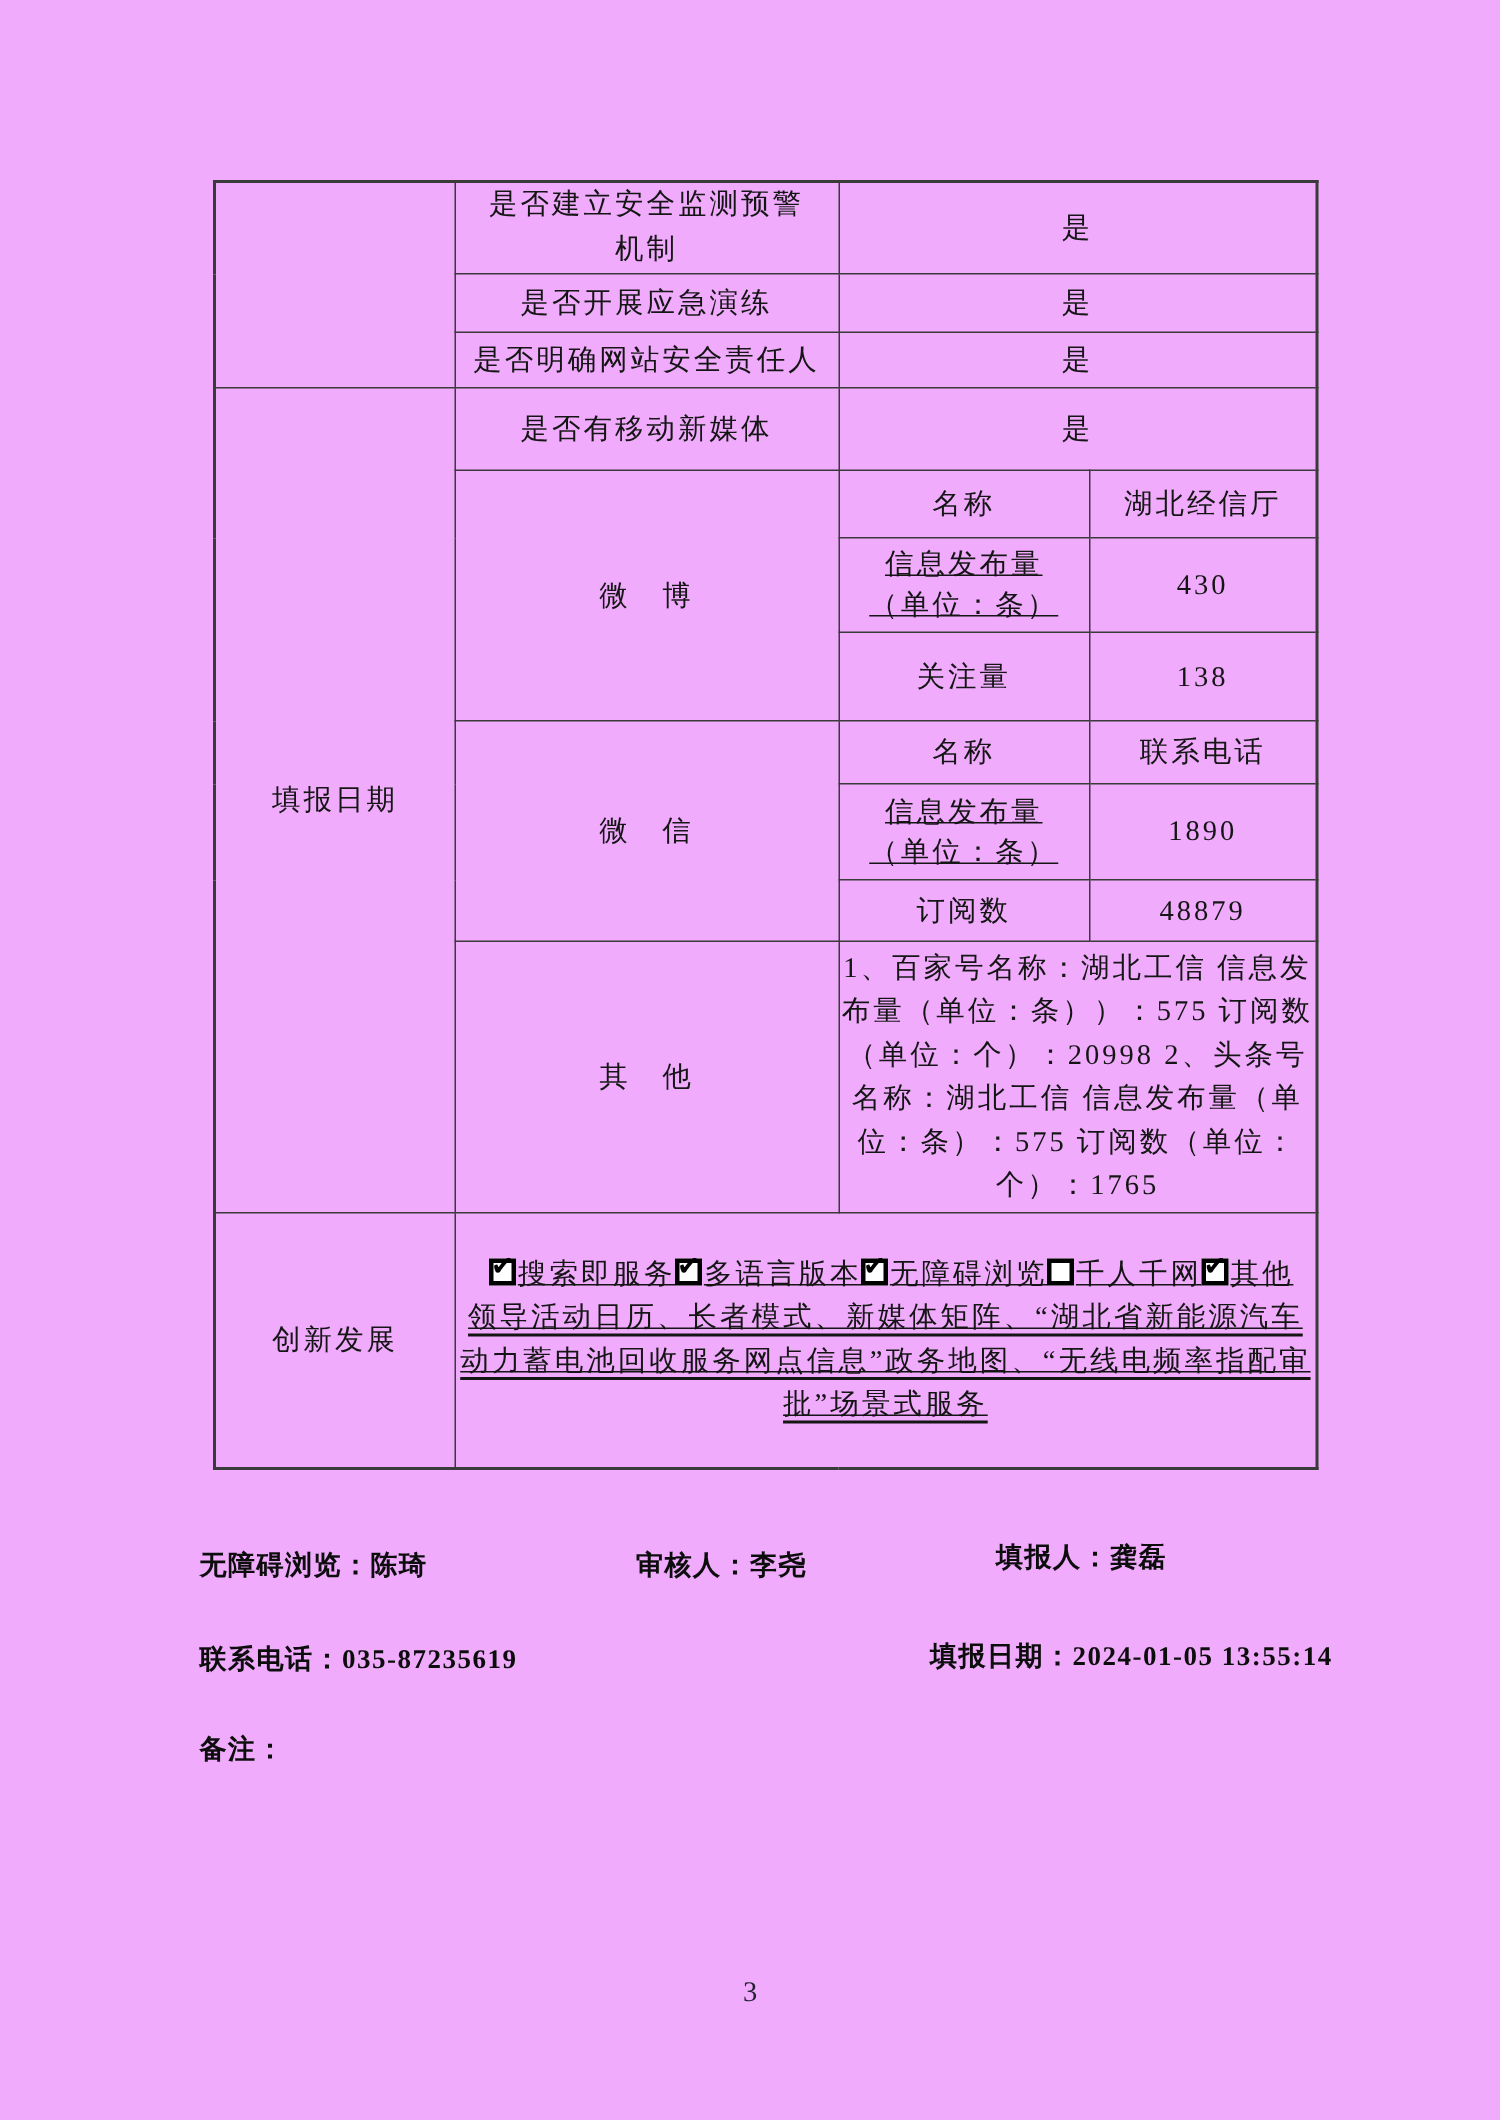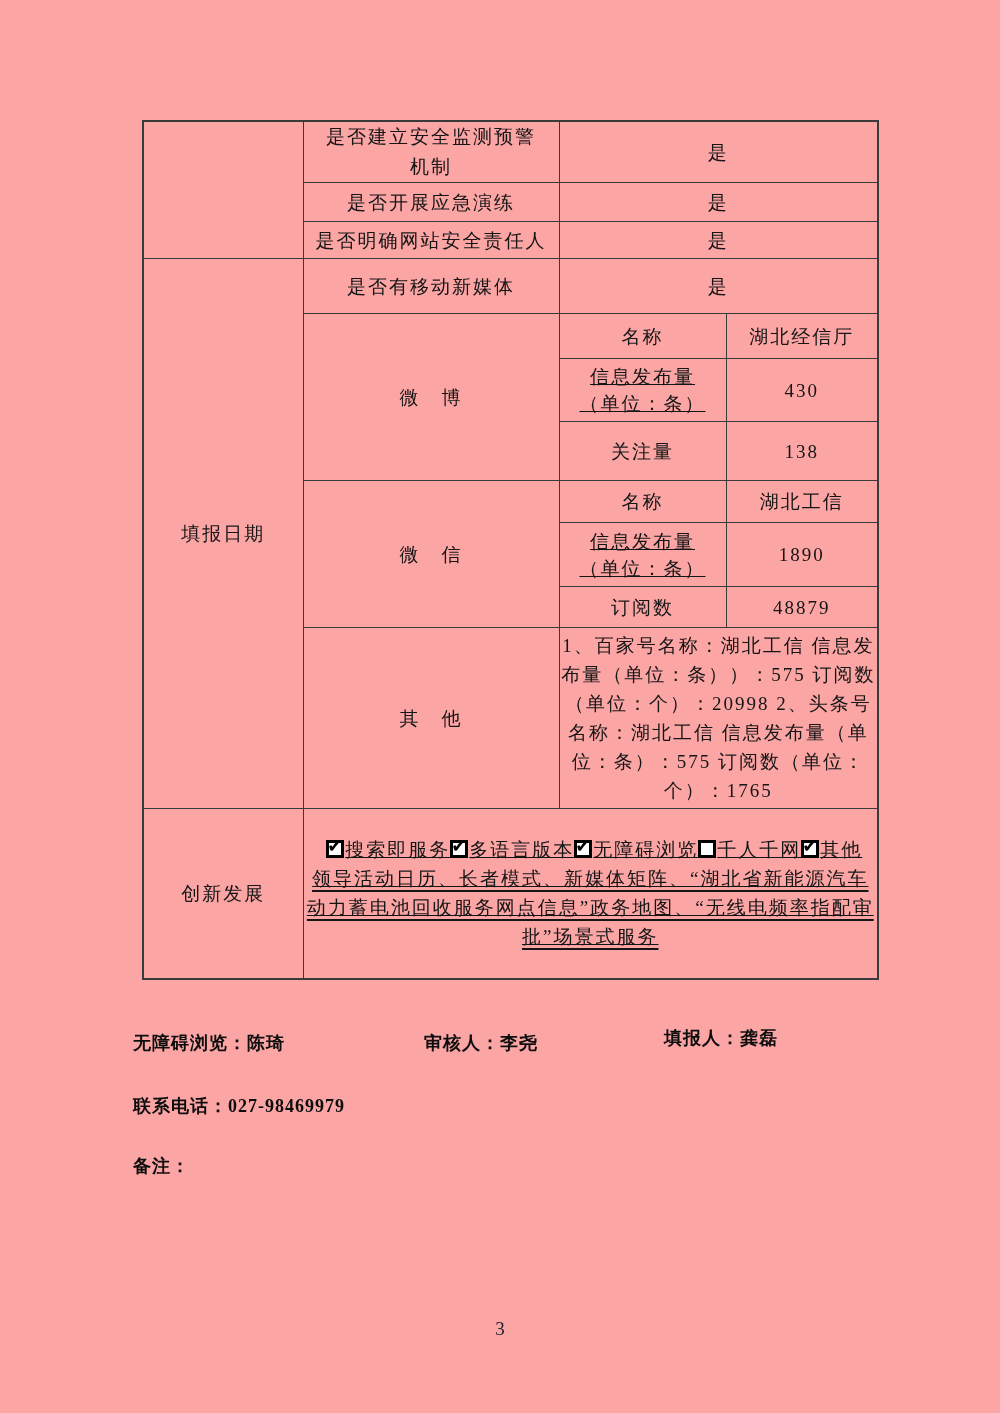--- a/index.html
+++ b/index.html
@@ -1,17 +1,17 @@
 <!DOCTYPE html>
 <html><head>
 <meta charset="utf-8">
 <style>
   html,body { margin:0; padding:0; background:#ffffff; }
   .page {
-    position:relative; width:1000px; height:1413px; background:#fca5a5;
+    position:relative; width:1000px; height:1413px; background:#f0abfc;
     font-family:"Liberation Serif","DejaVu Serif",serif; color:#151515;
     overflow:hidden;
   }
   table.report {
     position:absolute; left:142px; top:120px;
     border-collapse:collapse; table-layout:fixed;
     border:2px solid #3a3a3a;
   }
   table.report td {
     border:1px solid #3a3a3a;
@@ -101,21 +101,21 @@
       <td class="num">430</td>
     </tr>
     <tr style="height:59px">
       <td>关注量</td>
       <td class="num">138</td>
     </tr>
 
     <tr style="height:42px">
       <td rowspan="3">微　信</td>
       <td>名称</td>
-      <td>湖北工信</td>
+      <td>联系电话</td>
     </tr>
     <tr style="height:64px">
       <td class="sub2">
         <div>信息发布量</div>
         <div>（单位：条）</div>
       </td>
       <td class="num">1890</td>
     </tr>
     <tr style="height:41px">
       <td>订阅数</td>
@@ -142,21 +142,24 @@
   <div class="footer-item" style="left:133px; top:1031px">
     <span>无障碍浏览：</span><span>陈琦</span>
   </div>
   <div class="footer-item" style="left:424px; top:1031px">
     <span>审核人：</span><span>李尧</span>
   </div>
   <div class="footer-item" style="left:664px; top:1026px">
     <span>填报人：</span><span>龚磊</span>
   </div>
   <div class="footer-item" style="left:133px; top:1094px">
-    <span>联系电话：</span><span>027-98469979</span>
+    <span>联系电话：</span><span>035-87235619</span>
+  </div>
+  <div class="footer-item" style="left:620px; top:1092px">
+    <span>填报日期：</span><span>2024-01-05 13:55:14</span>
   </div>
   <div class="footer-item" style="left:133px; top:1154px">
     <span>备注：</span>
   </div>
 
   <div class="page-number">3</div>
 
 </div>
 
 </body></html>

